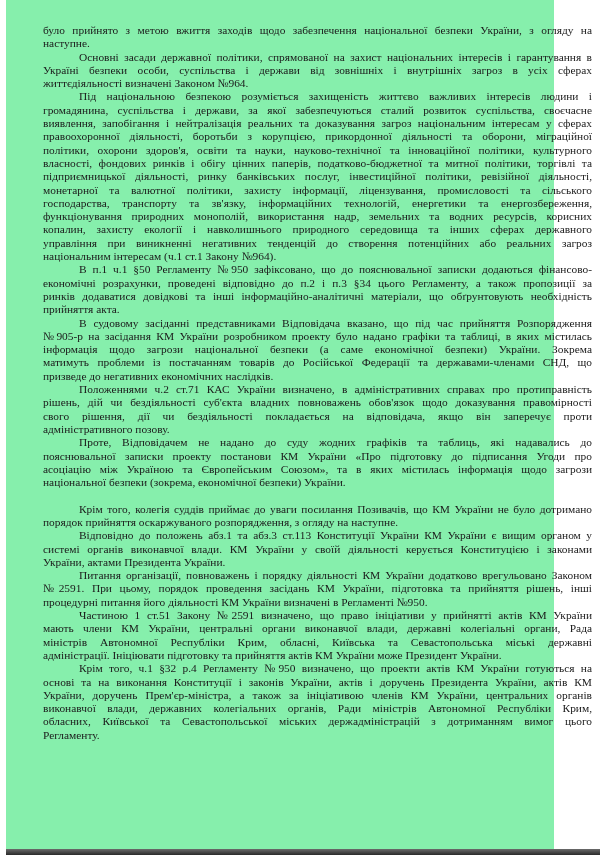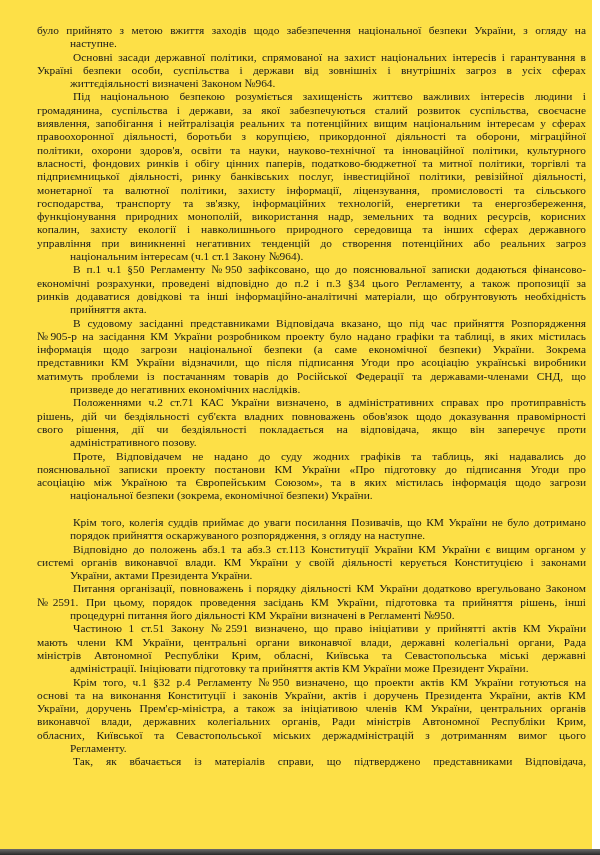--- a/index.html
+++ b/index.html
@@ -10,44 +10,43 @@
   body {
     width: 600px;
     height: 855px;
     overflow: hidden;
     position: relative;
     font-family: "Liberation Serif", "DejaVu Serif", serif;
     color: #1a1a1a;
   }
   .page {
     position: absolute;
-    left: 0; top: 0;
-    width: 592px;
+    left: 6px; top: 0;
+    width: 548px;
     height: 855px;
-    background: #fde047;
+    background: #86efac;
   }
   .text-block {
     position: absolute;
     left: 37px;
     top: 24px;
     width: 549px;
   }
   .line {
     display: block;
     height: 13.3px;
     line-height: 13.3px;
     font-size: 11.4px;
     white-space: nowrap;
     text-align: justify;
     text-align-last: justify;
     letter-spacing: 0px;
   }
   .line.last {
     text-align-last: left;
-    margin-left: 33px;
   }
   .line.indent {
     padding-left: 36px;
   }
   .gap {
     display: block;
     height: 13.3px;
   }
   .bottom-bar {
     position: absolute;
@@ -68,21 +67,21 @@
         <span class="line last">наступне.</span>
       </div>
       <div class="paragraph">
         <span class="line indent">Основні засади державної політики, спрямованої на захист національних інтересів і гарантування в</span>
         <span class="line">Україні безпеки особи, суспільства і держави від зовнішніх і внутрішніх загроз в усіх сферах</span>
         <span class="line last">життєдіяльності визначені Законом №964.</span>
       </div>
       <div class="paragraph">
         <span class="line indent">Під національною безпекою розуміється захищеність життєво важливих інтересів людини і</span>
         <span class="line">громадянина, суспільства і держави, за якої забезпечуються сталий розвиток суспільства, своєчасне</span>
-        <span class="line">виявлення, запобігання і нейтралізація реальних та потенційних вищим національним інтересам у сферах</span>
+        <span class="line">виявлення, запобігання і нейтралізація реальних та доказування загроз національним інтересам у сферах</span>
         <span class="line">правоохоронної діяльності, боротьби з корупцією, прикордонної діяльності та оборони, міграційної</span>
         <span class="line">політики, охорони здоров'я, освіти та науки, науково-технічної та інноваційної політики, культурного</span>
         <span class="line">власності, фондових ринків і обігу цінних паперів, податково-бюджетної та митної політики, торгівлі та</span>
         <span class="line">підприємницької діяльності, ринку банківських послуг, інвестиційної політики, ревізійної діяльності,</span>
         <span class="line">монетарної та валютної політики, захисту інформації, ліцензування, промисловості та сільського</span>
         <span class="line">господарства, транспорту та зв'язку, інформаційних технологій, енергетики та енергозбереження,</span>
         <span class="line">функціонування природних монополій, використання надр, земельних та водних ресурсів, корисних</span>
         <span class="line">копалин, захисту екології і навколишнього природного середовища та інших сферах державного</span>
         <span class="line">управління при виникненні негативних тенденцій до створення потенційних або реальних загроз</span>
         <span class="line last">національним інтересам (ч.1 ст.1 Закону №964).</span>
@@ -90,21 +89,20 @@
       <div class="paragraph">
         <span class="line indent">В п.1 ч.1 §50 Регламенту №950 зафіксовано, що до пояснювальної записки додаються фінансово-</span>
         <span class="line">економічні розрахунки, проведені відповідно до п.2 і п.3 §34 цього Регламенту, а також пропозиції за</span>
         <span class="line">ринків додаватися довідкові та інші інформаційно-аналітичні матеріали, що обґрунтовують необхідність</span>
         <span class="line last">прийняття акта.</span>
       </div>
       <div class="paragraph">
         <span class="line indent">В судовому засіданні представниками Відповідача вказано, що під час прийняття Розпорядження</span>
         <span class="line">№905-р на засідання КМ України розробником проекту було надано графіки та таблиці, в яких містилась</span>
         <span class="line">інформація щодо загрози національної безпеки (а саме економічної безпеки) України. Зокрема</span>
-        <span class="line">представники КМ України відзначили, що після підписання Угоди про асоціацію українські виробники</span>
         <span class="line">матимуть проблеми із постачанням товарів до Російської Федерації та державами-членами СНД, що</span>
         <span class="line last">призведе до негативних економічних наслідків.</span>
       </div>
       <div class="paragraph">
         <span class="line indent">Положеннями ч.2 ст.71 КАС України визначено, в адміністративних справах про протиправність</span>
         <span class="line">рішень, дій чи бездіяльності суб'єкта владних повноважень обов'язок щодо доказування правомірності</span>
         <span class="line">свого рішення, дії чи бездіяльності покладається на відповідача, якщо він заперечує проти</span>
         <span class="line last">адміністративного позову.</span>
       </div>
       <div class="paragraph">
@@ -135,18 +133,15 @@
         <span class="line last">адміністрації. Ініціювати підготовку та прийняття актів КМ України може Президент України.</span>
       </div>
       <div class="paragraph">
         <span class="line indent">Крім того, ч.1 §32 р.4 Регламенту №950 визначено, що проекти актів КМ України готуються на</span>
         <span class="line">основі та на виконання Конституції і законів України, актів і доручень Президента України, актів КМ</span>
         <span class="line">України, доручень Прем'єр-міністра, а також за ініціативою членів КМ України, центральних органів</span>
         <span class="line">виконавчої влади, державних колегіальних органів, Ради міністрів Автономної Республіки Крим,</span>
         <span class="line">обласних, Київської та Севастопольської міських держадміністрацій з дотриманням вимог цього</span>
         <span class="line last">Регламенту.</span>
       </div>
-      <div class="paragraph">
-        <span class="line indent">Так, як вбачається із матеріалів справи, що підтверджено представниками Відповідача,</span>
-      </div>
     </div>
   <div class="bottom-bar"></div>
 </div>
 
 </body></html>

